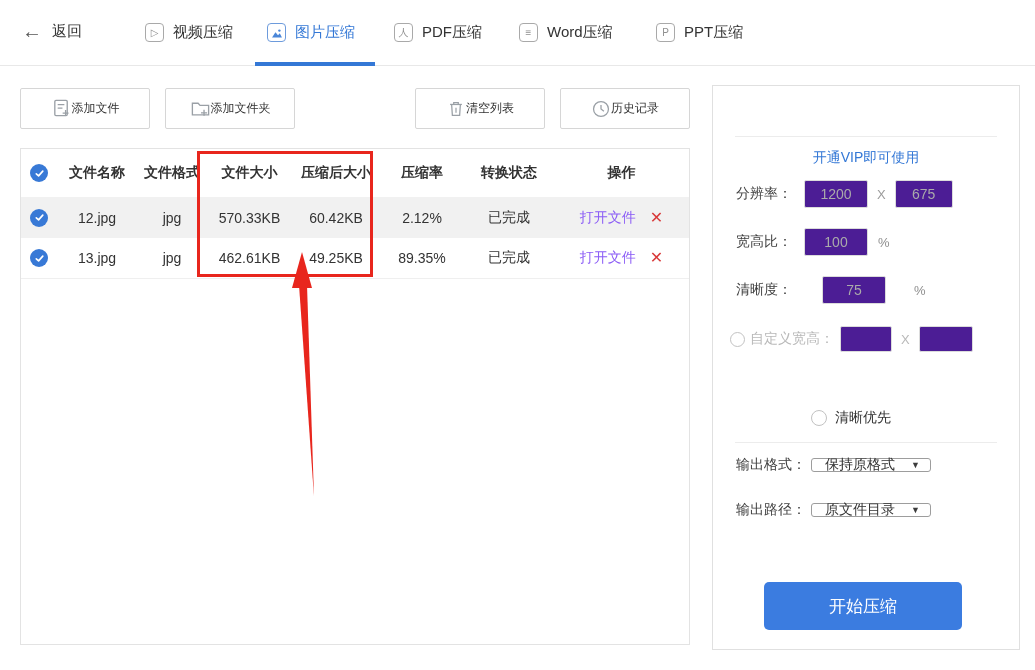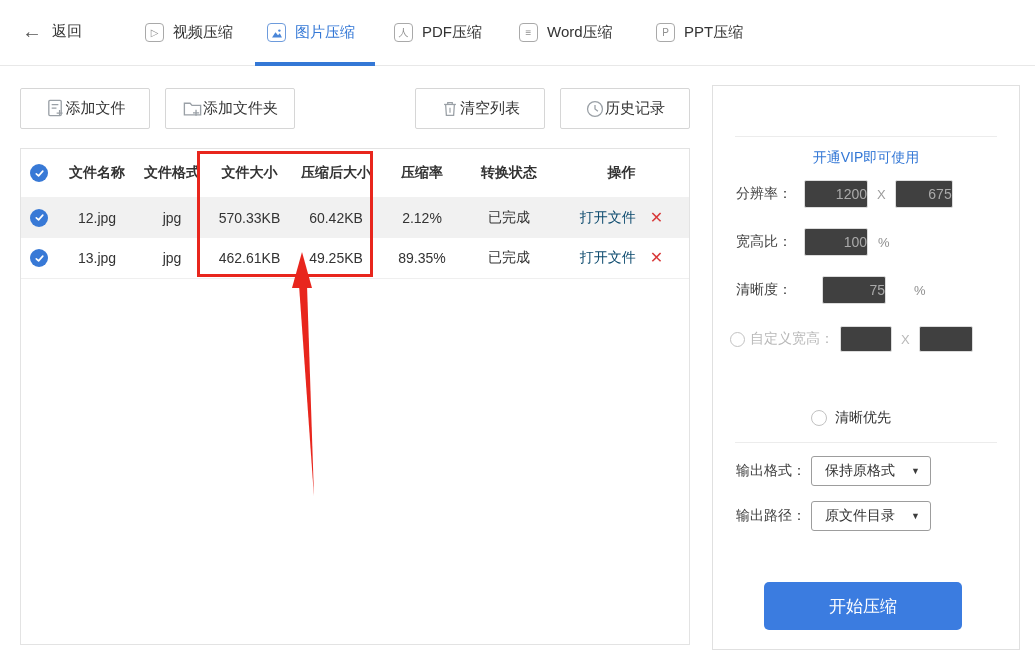--- a/index.html
+++ b/index.html
@@ -15,54 +15,54 @@
   .back .arrow { font-size:20px; color:#555; line-height:1; }
   .back .blabel { font-size:15px; color:#333; }
   .tab { position:absolute; top:23px; display:flex; align-items:center; gap:9px; cursor:pointer; }
   .tabicon { width:19px; height:19px; border:1px solid #a9a9a9; border-radius:4px; display:flex; align-items:center; justify-content:center; font-size:10px; color:#8f8f8f; background:#fff; }
   .tab .tlabel { font-size:15px; color:#333; }
   .tab.active .tlabel { color:#3478d6; }
   .tab.active .tabicon { border-color:#6d9bdc; color:#4a86d8; }
   .tab-underline { position:absolute; left:255px; top:62px; width:120px; height:4px; background:#3478d6; }
   .imgicon svg { display:block; }
   
-  .toolbtn { position:absolute; top:88px; width:130px; height:41px; background:#fff; border:1px solid #d6d6d6; border-radius:2px; display:flex; align-items:center; justify-content:center; font-size:15px; color:#333; cursor:pointer; }
+  .toolbtn { position:absolute; top:88px; width:130px; height:41px; background:#fff; border:1px solid #d6d6d6; border-radius:2px; display:flex; align-items:center; justify-content:center; font-size:12px; color:#333; cursor:pointer; }
   .toolbtn svg { display:block; }
   
   .listbox { position:absolute; left:20px; top:148px; width:670px; height:497px; border:1px solid #e3e3e3; background:#fff; }
   .trow { display:grid; grid-template-columns:36px 80px 70px 85px 88px 84px 90px 1fr; align-items:center; }
   .thead { height:48px; font-weight:bold; font-size:14px; color:#333; }
   .tbody-row { height:41px; font-size:14px; color:#333; }
   .row-odd { background:#f1f1f1; }
   .row-even { background:#ffffff; border-bottom:1px solid #efefef; }
   .cell { text-align:center; }
   .chkcell { display:flex; justify-content:center; align-items:center; }
   .chk { width:18px; height:18px; border-radius:50%; background:#3879d6; display:flex; align-items:center; justify-content:center; cursor:pointer; }
   .opcell { display:flex; align-items:center; justify-content:center; gap:14px; }
-  .openfile { color:#0c4a6e; cursor:pointer;font-family:Liberation Mono, monospace; }
+  .openfile { color:#8b5cf6; cursor:pointer;font-family:Liberation Mono, monospace; }
   .del { color:#d93a3a; font-size:16px; line-height:1; cursor:pointer; }
   
   .ann-box { position:absolute; left:197px; top:151px; width:176px; height:126px; border:3px solid #e8261d; z-index:6; pointer-events:none; }
   .ann-arrow { position:absolute; left:0; top:0; width:1035px; height:670px; z-index:6; pointer-events:none; }
   
   .panel { position:absolute; left:712px; top:85px; width:308px; height:565px; border:1px solid #e0e0e0; background:#fff; }
   .ptitle { position:absolute; top:16px; left:0; width:100%; text-align:center; font-size:16px; font-weight:500; color:#333; }
   .pdivider { position:absolute; left:22px; right:22px; height:0; border-top:1px solid #ececec; }
   .viplink { position:absolute; top:63px; left:0; width:100%; text-align:center; font-size:14px; color:#3478d6; cursor:pointer; }
   .srow { position:absolute; left:23px; right:12px; display:flex; align-items:center; }
   .slabel { font-size:14px; color:#404040; }
-  .sinput { height:28px; border:1px solid #dcdcdc; border-radius:2px; text-align:right; font-size:14px; color:#aaa; line-height:26px; background:#404040; }
+  .sinput { height:28px; border:1px solid #dcdcdc; border-radius:2px; text-align:center; font-size:14px; color:#aaa; line-height:26px; background:#4c1d95; }
   .sep { font-size:13px; color:#9b9b9b; margin:0 9px; }
   .unit { font-size:13px; color:#8e8e8e; margin-left:10px; }
   .muted { color:#b9b9b9; }
   .radio { width:15px; height:15px; border:1px solid #c2c2c2; border-radius:50%; background:#fff; cursor:pointer; flex:none; }
   .radio-checked { width:17px; height:17px; border-radius:50%; background:#3879d6; display:flex; align-items:center; justify-content:center; cursor:pointer; flex:none; }
   .modeopt { font-size:14px; margin-left:8px; }
   .modeopt.sel { color:#3478d6; }
-  .dropdown { width:120px; height:30px; border:1px solid #9d9d9d; border-radius:3px; display:flex; align-items:center; justify-content:space-between; padding:0 10px 0 13px; cursor:pointer; background:#fff; }
+  .dropdown { width:120px; height:14px; border:1px solid #9d9d9d; border-radius:3px; display:flex; align-items:center; justify-content:space-between; padding:0 10px 0 13px; cursor:pointer; background:#fff; }
   .dropdown .dval { font-size:14px; color:#333; }
   .dropdown .caret { font-size:9px; color:#3c3c3c; }
   .startbtn { position:absolute; left:51px; top:496px; width:198px; height:48px; background:#3b7ce0; border:none; border-radius:5px; color:#fff; font-size:17px; font-family:inherit; cursor:pointer; }
 </style>
 </head>
 <body>
 
 <div class="app">
 
   <div class="topbar">

